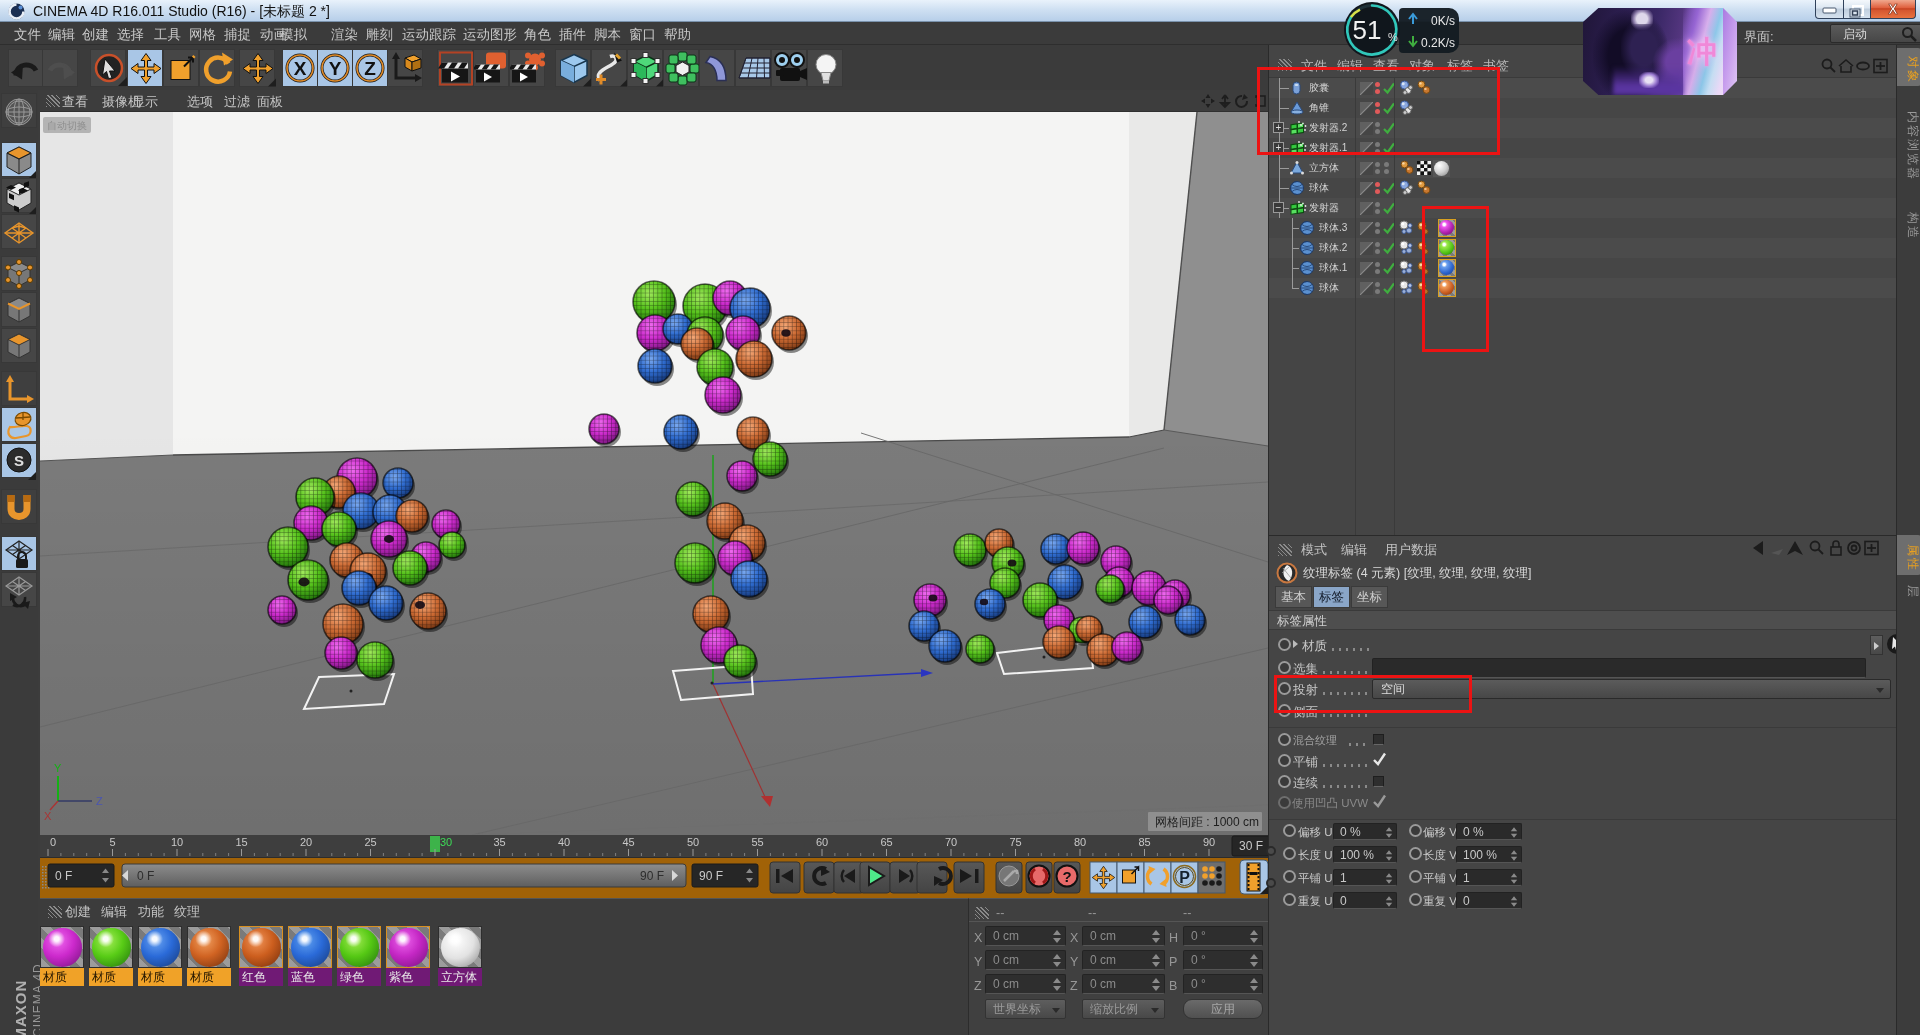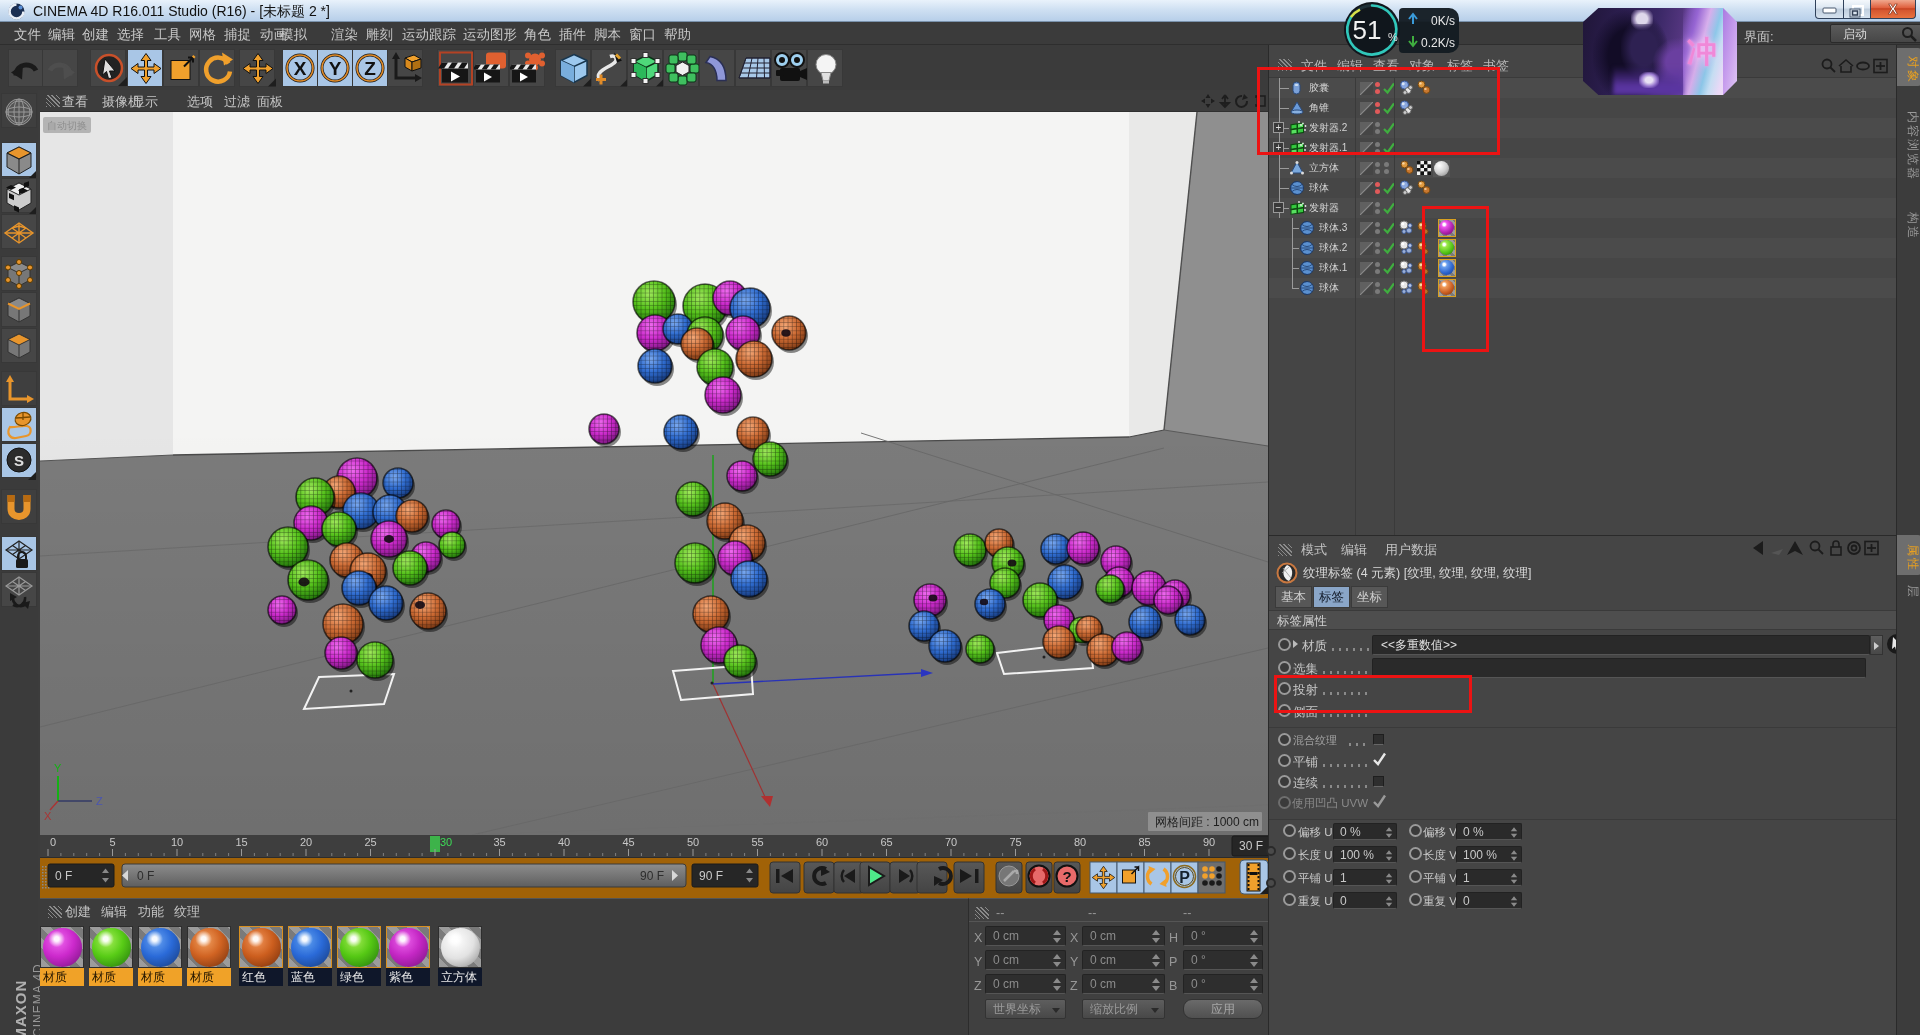--- a/index.html
+++ b/index.html
@@ -52,21 +52,21 @@
 .msph::after { content:""; position:absolute; left:2px; top:1px; width:39px; height:39px; border-radius:50%; background:radial-gradient(circle at 35% 28%, rgba(255,255,255,.95) 0 6%, rgba(255,255,255,0) 22%), var(--g); }
 .m1 { --g: radial-gradient(circle at 38% 32%, #f06af0, #cc29cc 45%, #8a1890 85%, #5a0e60); }
 .m2 { --g: radial-gradient(circle at 38% 32%, #a8ef5a, #58cc16 45%, #2f8a10 85%, #1d5c08); }
 .m3 { --g: radial-gradient(circle at 38% 32%, #6aa4f2, #2a6ad8 45%, #1c4692 85%, #123060); }
 .m4 { --g: radial-gradient(circle at 38% 32%, #f2a060, #d06322 45%, #8a3c12 85%, #5c280a); }
 .m5 { --g: radial-gradient(circle at 38% 32%, #f2965a, #cc5e1e 45%, #8a3a10 85%, #5c2608); }
 .m6 { --g: radial-gradient(circle at 38% 32%, #62a2f0, #2a6ad8 45%, #1c4692 85%, #123060); }
 .m7 { --g: radial-gradient(circle at 38% 32%, #a2ec52, #55c814 45%, #2f8a10 85%, #1d5c08); }
 .m8 { --g: radial-gradient(circle at 38% 32%, #ee64ee, #c427c4 45%, #8a1890 85%, #5a0e60); }
 .m9 { --g: radial-gradient(circle at 38% 32%, #ffffff, #e2e2e2 50%, #9a9a9a 90%, #787878); }
-.mlab { width:44px; height:18px; margin-top:0px; background:#0f172a; color:#e8e8e8; font-size:12px; line-height:18px; padding-left:3px; overflow:hidden; }
+.mlab { width:44px; height:18px; margin-top:0px; background:#701a75; color:#e8e8e8; font-size:12px; line-height:18px; padding-left:3px; overflow:hidden; }
 .mlab.on { background:#f0a228; color:#201400; }
 .clab { position:absolute; color:#989898; font-size:12.5px; }
 .cfield { position:absolute; height:20px; background:#2e2e2e; border:1px solid #232323; border-bottom-color:#555; border-radius:2px; color:#8c8c8c; font-size:12px; line-height:19px; padding-left:7px; }
 .spin { position:absolute; right:4px; top:3px; width:8px; height:13px; }
 .spin::before { content:""; position:absolute; top:0; left:0; border-left:4px solid transparent; border-right:4px solid transparent; border-bottom:5px solid #8a8a8a; }
 .spin::after { content:""; position:absolute; bottom:0; left:0; border-left:4px solid transparent; border-right:4px solid transparent; border-top:5px solid #8a8a8a; }
 .cdrop { position:absolute; height:20px; background:linear-gradient(#5e5e5e,#484848); border:1px solid #333; border-radius:2px; color:#9a9a9a; font-size:12px; line-height:19px; padding-left:7px; }
 .cbtn { position:absolute; height:20px; background:linear-gradient(#6a6a6a,#505050); border:1px solid #333; border-radius:9px; color:#a8a8a8; font-size:12px; line-height:19px; text-align:center; }
 .darr { position:absolute; right:5px; top:8px; border-left:4px solid transparent; border-right:4px solid transparent; border-top:5px solid #2a2a2a; }
 </style>
@@ -1683,35 +1683,35 @@
 <div class="abs" style="left:34px;top:29px;font-size:12.5px;color:#d8d8d8">纹理标签 (4 元素) [纹理, 纹理, 纹理, 纹理]</div>
 <div class="abs" style="left:6px;top:50px;width:37px;height:22px;background:#575757;border:1px solid #3a3a3a;color:#d0d0d0;font-size:12.5px;text-align:center;line-height:21px">基本</div>
 <div class="abs" style="left:44px;top:50px;width:37px;height:22px;background:#8aa6c8;border:1px solid #3a3a3a;color:#101826;font-size:12.5px;text-align:center;line-height:21px">标签</div>
 <div class="abs" style="left:82px;top:50px;width:37px;height:22px;background:#575757;border:1px solid #3a3a3a;color:#d0d0d0;font-size:12.5px;text-align:center;line-height:21px">坐标</div>
 <div class="abs" style="left:0px;top:74px;width:628px;height:20px;background:#4e4e4e;border-top:1px solid #3a3a3a;border-bottom:1px solid #3a3a3a"></div>
 <div class="abs" style="left:8px;top:77px;font-size:12.5px;color:#d0d0d0">标签属性</div>
 <div class="circ" style="left:9px;top:102px"></div>
 <div class="abs" style="left:24px;top:104px;border-left:5px solid #bbb;border-top:4px solid transparent;border-bottom:4px solid transparent"></div>
 <div class="abs" style="left:33px;top:102px;font-size:12.5px;color:#c8c8c8">材质</div>
 <div class="abs" style="left:63px;top:112px;width:38px;height:3px;background-image:repeating-linear-gradient(90deg,#8a8a8a 0 2px,transparent 2px 7px)"></div>
-<div class="field" style="left:103px;top:99px;width:498px;height:20px;line-height:19px;padding-left:8px;color:#e0e0e0">&lt;&lt;多重数值&gt;&gt;</div>
 <div class="abs" style="left:601px;top:99px;width:13px;height:20px;background:linear-gradient(#5e5e5e,#484848);border:1px solid #333">
         <div style="position:absolute;left:3px;top:6px;border-left:5px solid #ccc;border-top:4px solid transparent;border-bottom:4px solid transparent"></div>
       </div>
 <svg class="abs" style="left:617px;top:97px" width="22" height="22">
         <circle cx="11" cy="11" r="10" fill="#1a1a1a"></circle>
         <path d="M7 4 L16 13 L11.5 13 L13.5 18.5 L10.5 19 L9 13.5 L6 16 Z" fill="#e8e8e8"></path>
       </svg>
 <div class="circ" style="left:9px;top:125px"></div>
 <div class="abs" style="left:24px;top:125px;font-size:12.5px;color:#c8c8c8">选集</div>
 <div class="abs" style="left:54px;top:135px;width:46px;height:3px;background-image:repeating-linear-gradient(90deg,#8a8a8a 0 2px,transparent 2px 7px)"></div>
 <div class="field" style="left:103px;top:122px;width:494px;height:20px"></div>
 <div class="circ" style="left:9px;top:146px"></div>
 <div class="abs" style="left:24px;top:146px;font-size:12.5px;color:#c8c8c8">投射</div>
 <div class="abs" style="left:54px;top:156px;width:46px;height:3px;background-image:repeating-linear-gradient(90deg,#8a8a8a 0 2px,transparent 2px 7px)"></div>
+<div class="ddown" style="left:103px;top:143px;width:519px;height:20px;line-height:19px;padding-left:8px">空间<span class="darr" style="top:8px;right:6px"></span></div>
 <div class="circ" style="left:9px;top:168px"></div>
 <div class="abs" style="left:24px;top:168px;font-size:12.5px;color:#c8c8c8">侧面</div>
 <div class="abs" style="left:54px;top:178px;width:46px;height:3px;background-image:repeating-linear-gradient(90deg,#8a8a8a 0 2px,transparent 2px 7px)"></div>
 <div class="abs" style="left:0px;top:191px;width:628px;height:1px;background:#3a3a3a"></div>
 <div class="circ" style="left:9px;top:197px"></div>
 <div class="abs" style="left:24px;top:197px;font-size:11px;color:#a3a3a3">混合纹理</div>
 <div class="abs" style="left:80px;top:207px;width:20px;height:3px;background-image:repeating-linear-gradient(90deg,#8a8a8a 0 2px,transparent 2px 7px)"></div>
 <div class="abs" style="left:104px;top:198px;width:11px;height:11px;background:#2e2e2e;border:1px solid #1e1e1e;border-bottom-color:#666"></div>
 <div class="circ" style="left:9px;top:218px"></div>
 <div class="abs" style="left:24px;top:218px;font-size:12.5px;color:#c8c8c8">平铺</div>

